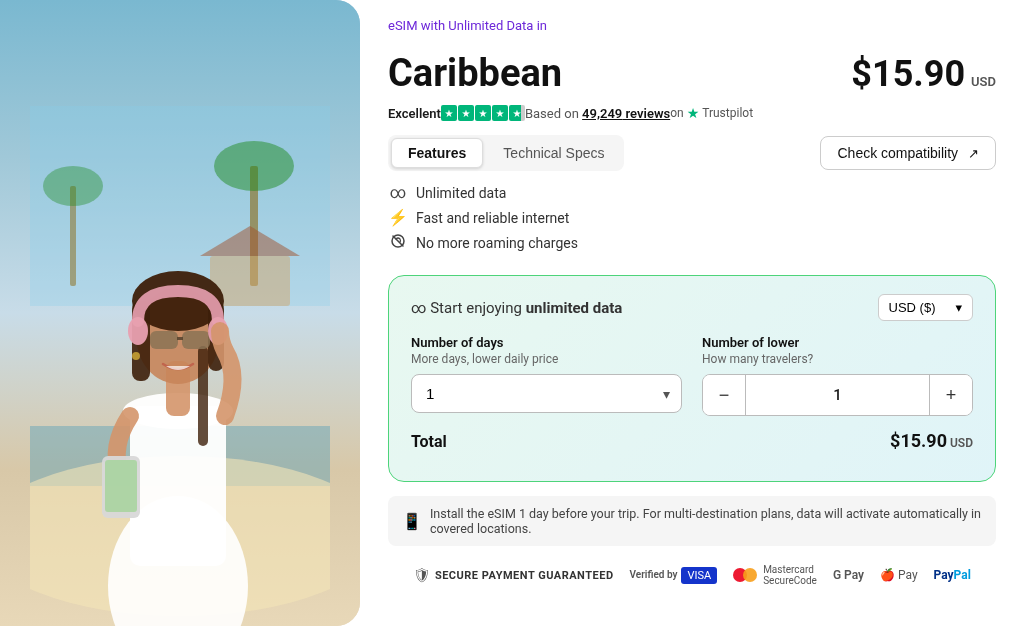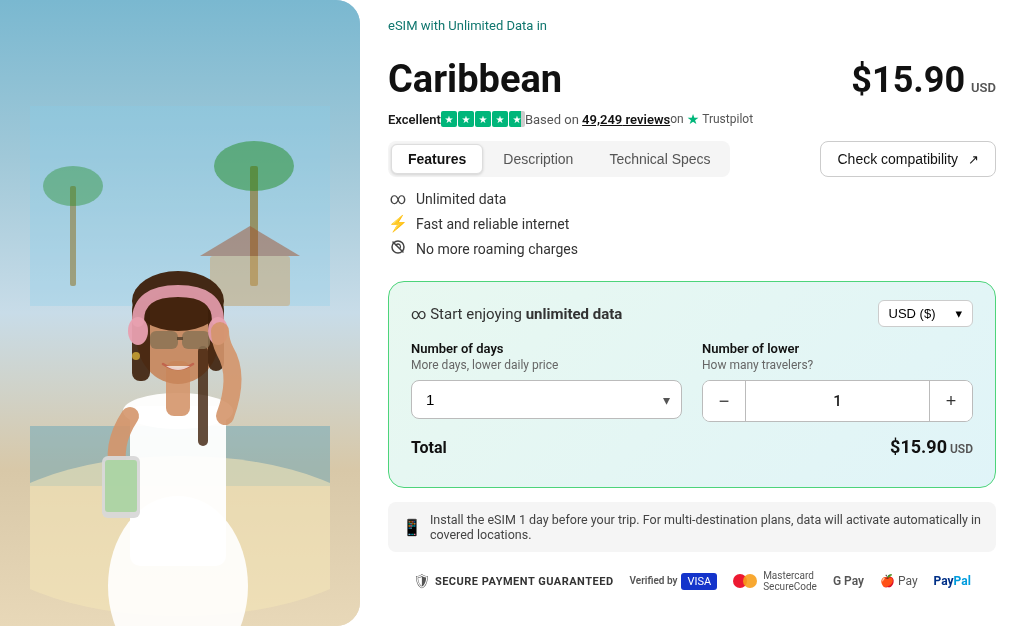--- a/index.html
+++ b/index.html
@@ -45,22 +45,22 @@
     
     .content-panel {
       flex: 1;
       padding: 18px 28px 16px 28px;
       display: flex;
       flex-direction: column;
       gap: 10px;
     }
     .subtitle {
       font-size: 13px;
-      color: #0f766e;
-      margin-bottom: 16px;
+      color: #6d28d9;
+      margin-bottom: 10px;
     }
     .title-price-row {
       display: flex;
       align-items: flex-start;
       justify-content: space-between;
     }
     .product-title {
       font-size: 38px;
       font-weight: 700;
       color: #111;
@@ -123,20 +123,21 @@
       font-size: 12px;
       color: #555;
     }
     .trust-star {
       color: #00b67a;
       font-size: 14px;
     }
     
     .tabs-row {
       display: flex;
+      align-items: center;
       justify-content: space-between;
       margin-top: 4px;
     }
     .tabs {
       display: flex;
       gap: 4px;
       background: #f5f5f5;
       border-radius: 8px;
       padding: 3px;
     }
@@ -467,21 +468,20 @@
       <div class="trustpilot">
         <span>on</span>
         <span class="trust-star">★</span>
         <span>Trustpilot</span>
       </div>
     </div>
 
     <div class="tabs-row">
       <div class="tabs">
         <button class="tab active">Features</button>
-        <button class="tab">Description</button>
         <button class="tab">Technical Specs</button>
       </div>
       <button class="check-compat-btn">
         <span>Check compatibility</span>
         <span style="font-size:13px;">↗</span>
       </button>
     </div>
 
     <div class="features-list">
       <div class="feature-item">

